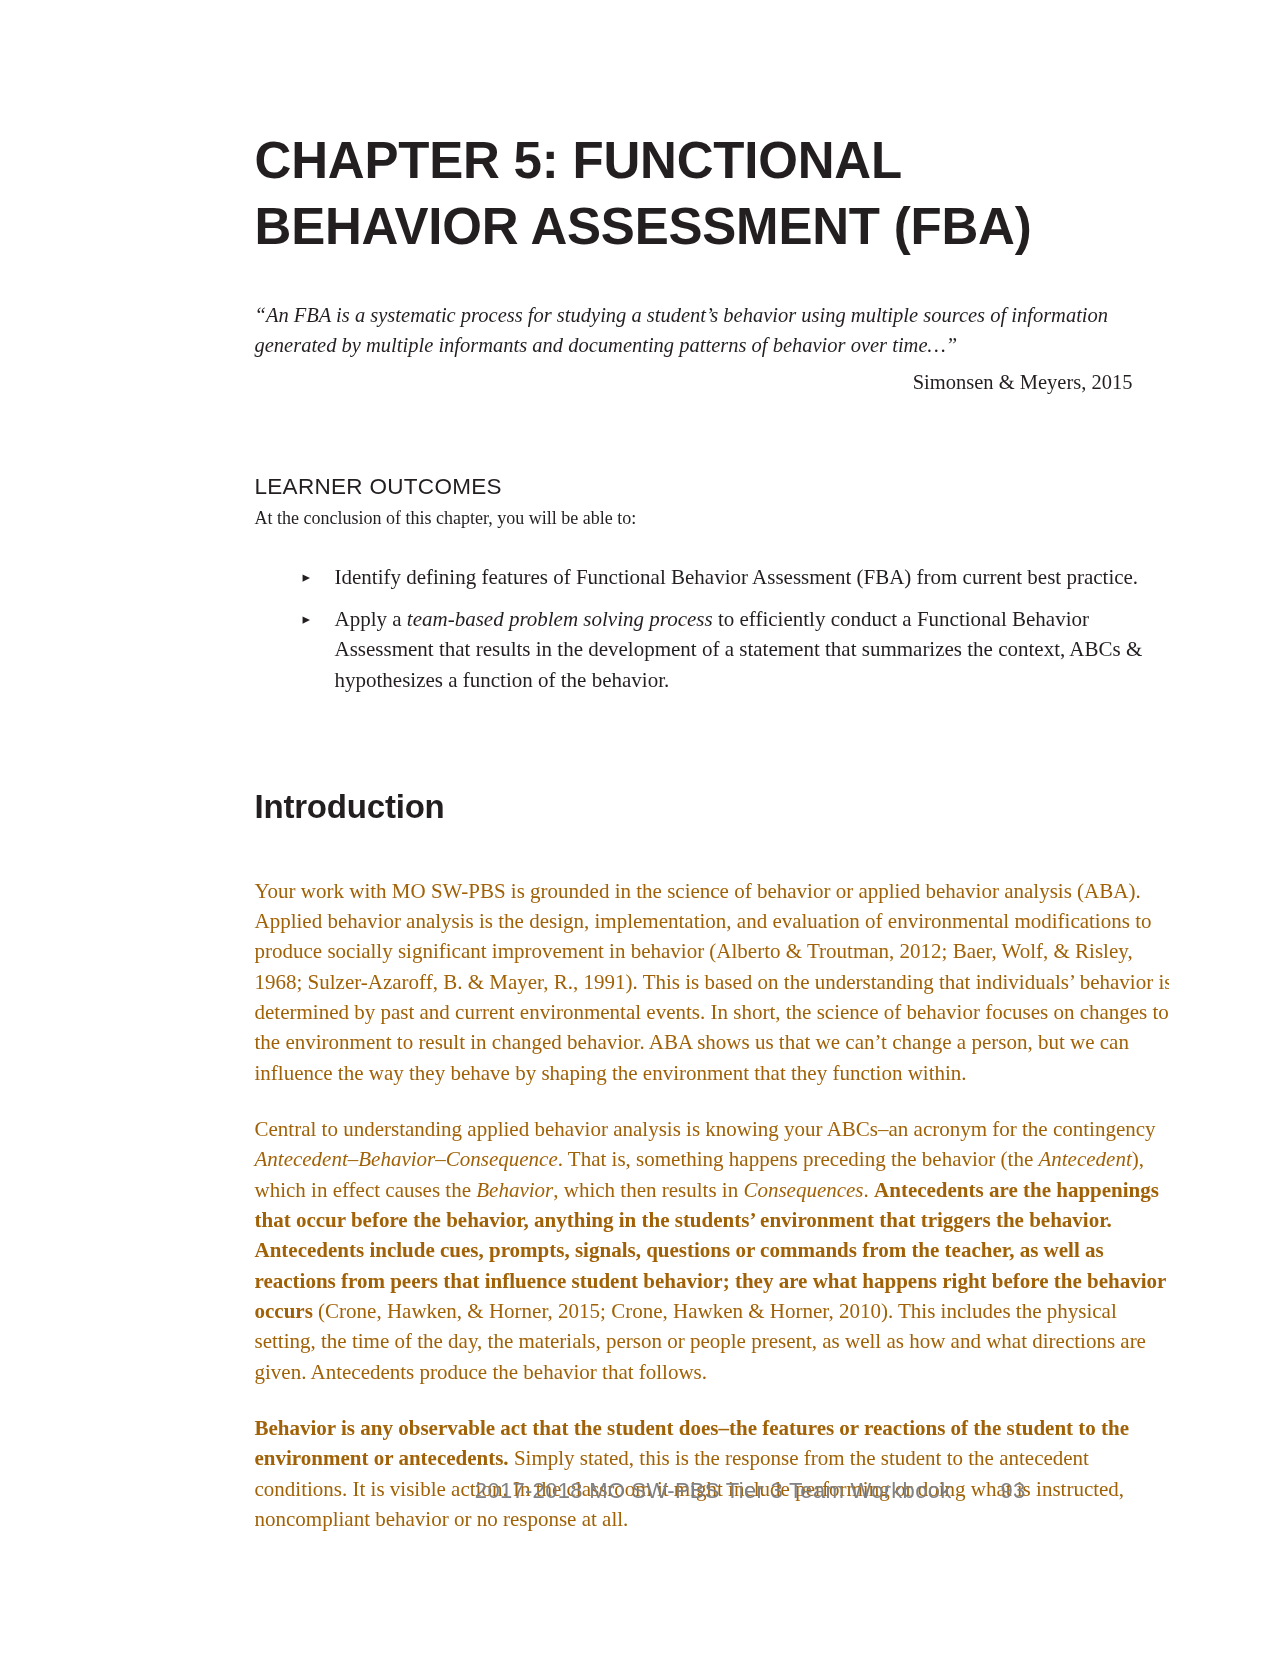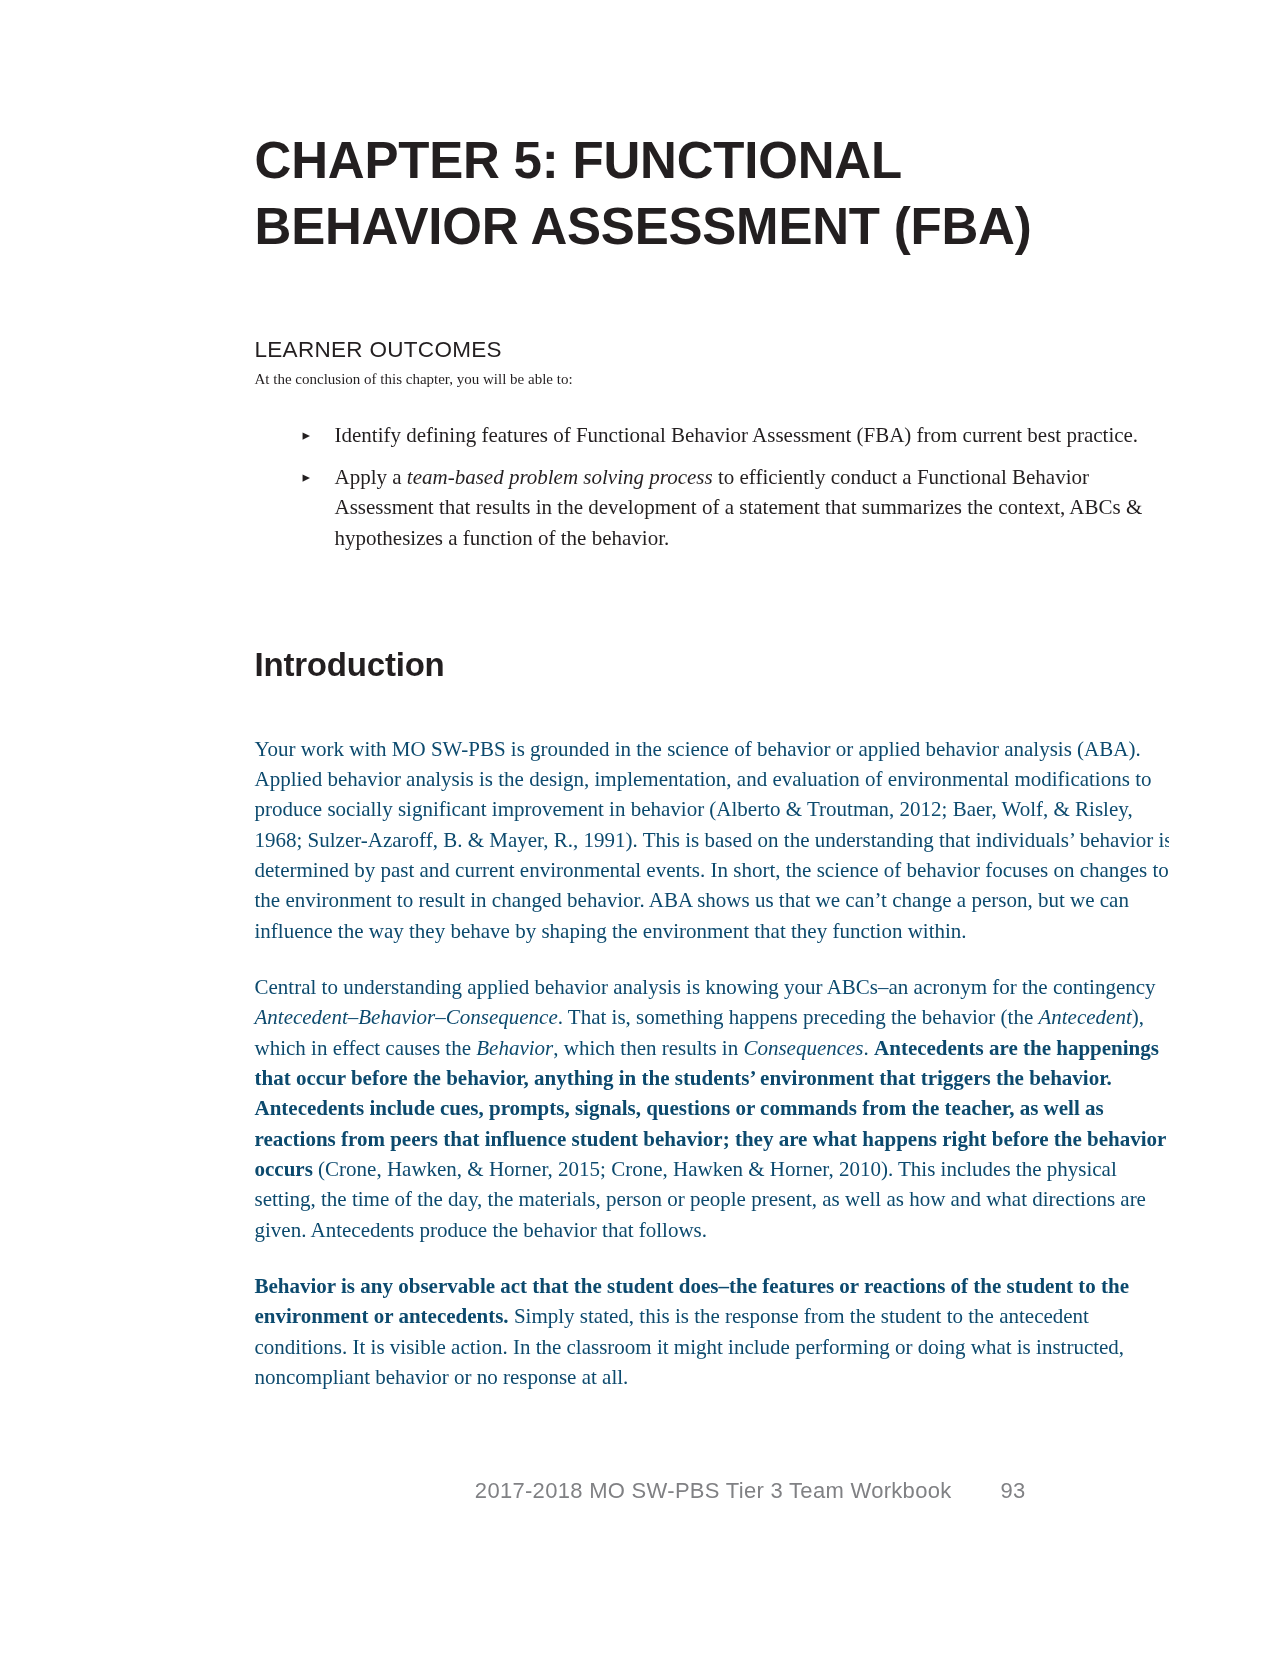--- a/index.html
+++ b/index.html
@@ -63,21 +63,21 @@
     font-family: "Liberation Sans Narrow", "Liberation Sans", sans-serif;
     font-weight: normal;
     font-size: 22.5px;
     letter-spacing: 0.3px;
     color: #231f20;
     margin: 0 0 6px 0;
     text-transform: uppercase;
   }
   .lo-intro {
     font-family: "Liberation Serif", "DejaVu Serif", serif;
-    font-size: 15px;
+    font-size: 18px;
     line-height: 1.42;
     color: #231f20;
     margin: 0;
   }
   ul.lo-list {
     list-style: none;
     margin: 30px 0 0 0;
     padding: 0 0 0 48px;
   }
   ul.lo-list li {
@@ -107,21 +107,21 @@
     color: #231f20;
     margin: 92px 0 0 0;
     letter-spacing: -0.2px;
   }
 
   
   p.body {
     font-family: "Liberation Serif", "DejaVu Serif", serif;
     font-size: 21px;
     line-height: 1.445;
-    color: #0c4a6e;
+    color: #a16207;
     margin: 0 0 26px 0;
     max-width: 922px;
     text-align: left;
   }
   p.body.first { margin-top: 50px; }
   p.body i { font-style: italic; }
   p.body b { font-weight: bold; }
 
   
   .footer {
@@ -145,20 +145,24 @@
   }
 </style>
 </head>
 <body>
 
 <div class="page">
   <div class="content">
 
     <h1 class="chapter-title">CHAPTER 5: FUNCTIONAL BEHAVIOR ASSESSMENT (FBA)</h1>
 
+    <div class="quote-block">
+      <div class="quote-text">“An FBA is a systematic process for studying a student’s behavior using multiple sources of information generated by multiple informants and documenting patterns of behavior over time…”</div>
+      <div class="quote-attrib">Simonsen &amp; Meyers, 2015</div>
+    </div>
 
     <div class="lo-wrap">
       <h2 class="lo-heading">LEARNER OUTCOMES</h2>
       <p class="lo-intro">At the conclusion of this chapter, you will be able to:</p>
       <ul class="lo-list" id="lo-list">
           <li><span class="tri">▸</span><span><span>Identify defining features of Functional Behavior Assessment (FBA) from current best practice.</span></span></li>
           <li><span class="tri">▸</span><span><span>Apply a </span><i>team-based problem solving process</i><span> to efficiently conduct a Functional Behavior Assessment that results in the development of a statement that summarizes the context, ABCs &amp; hypothesizes a function of the behavior.</span></span></li>
         </ul>
     </div>
 

